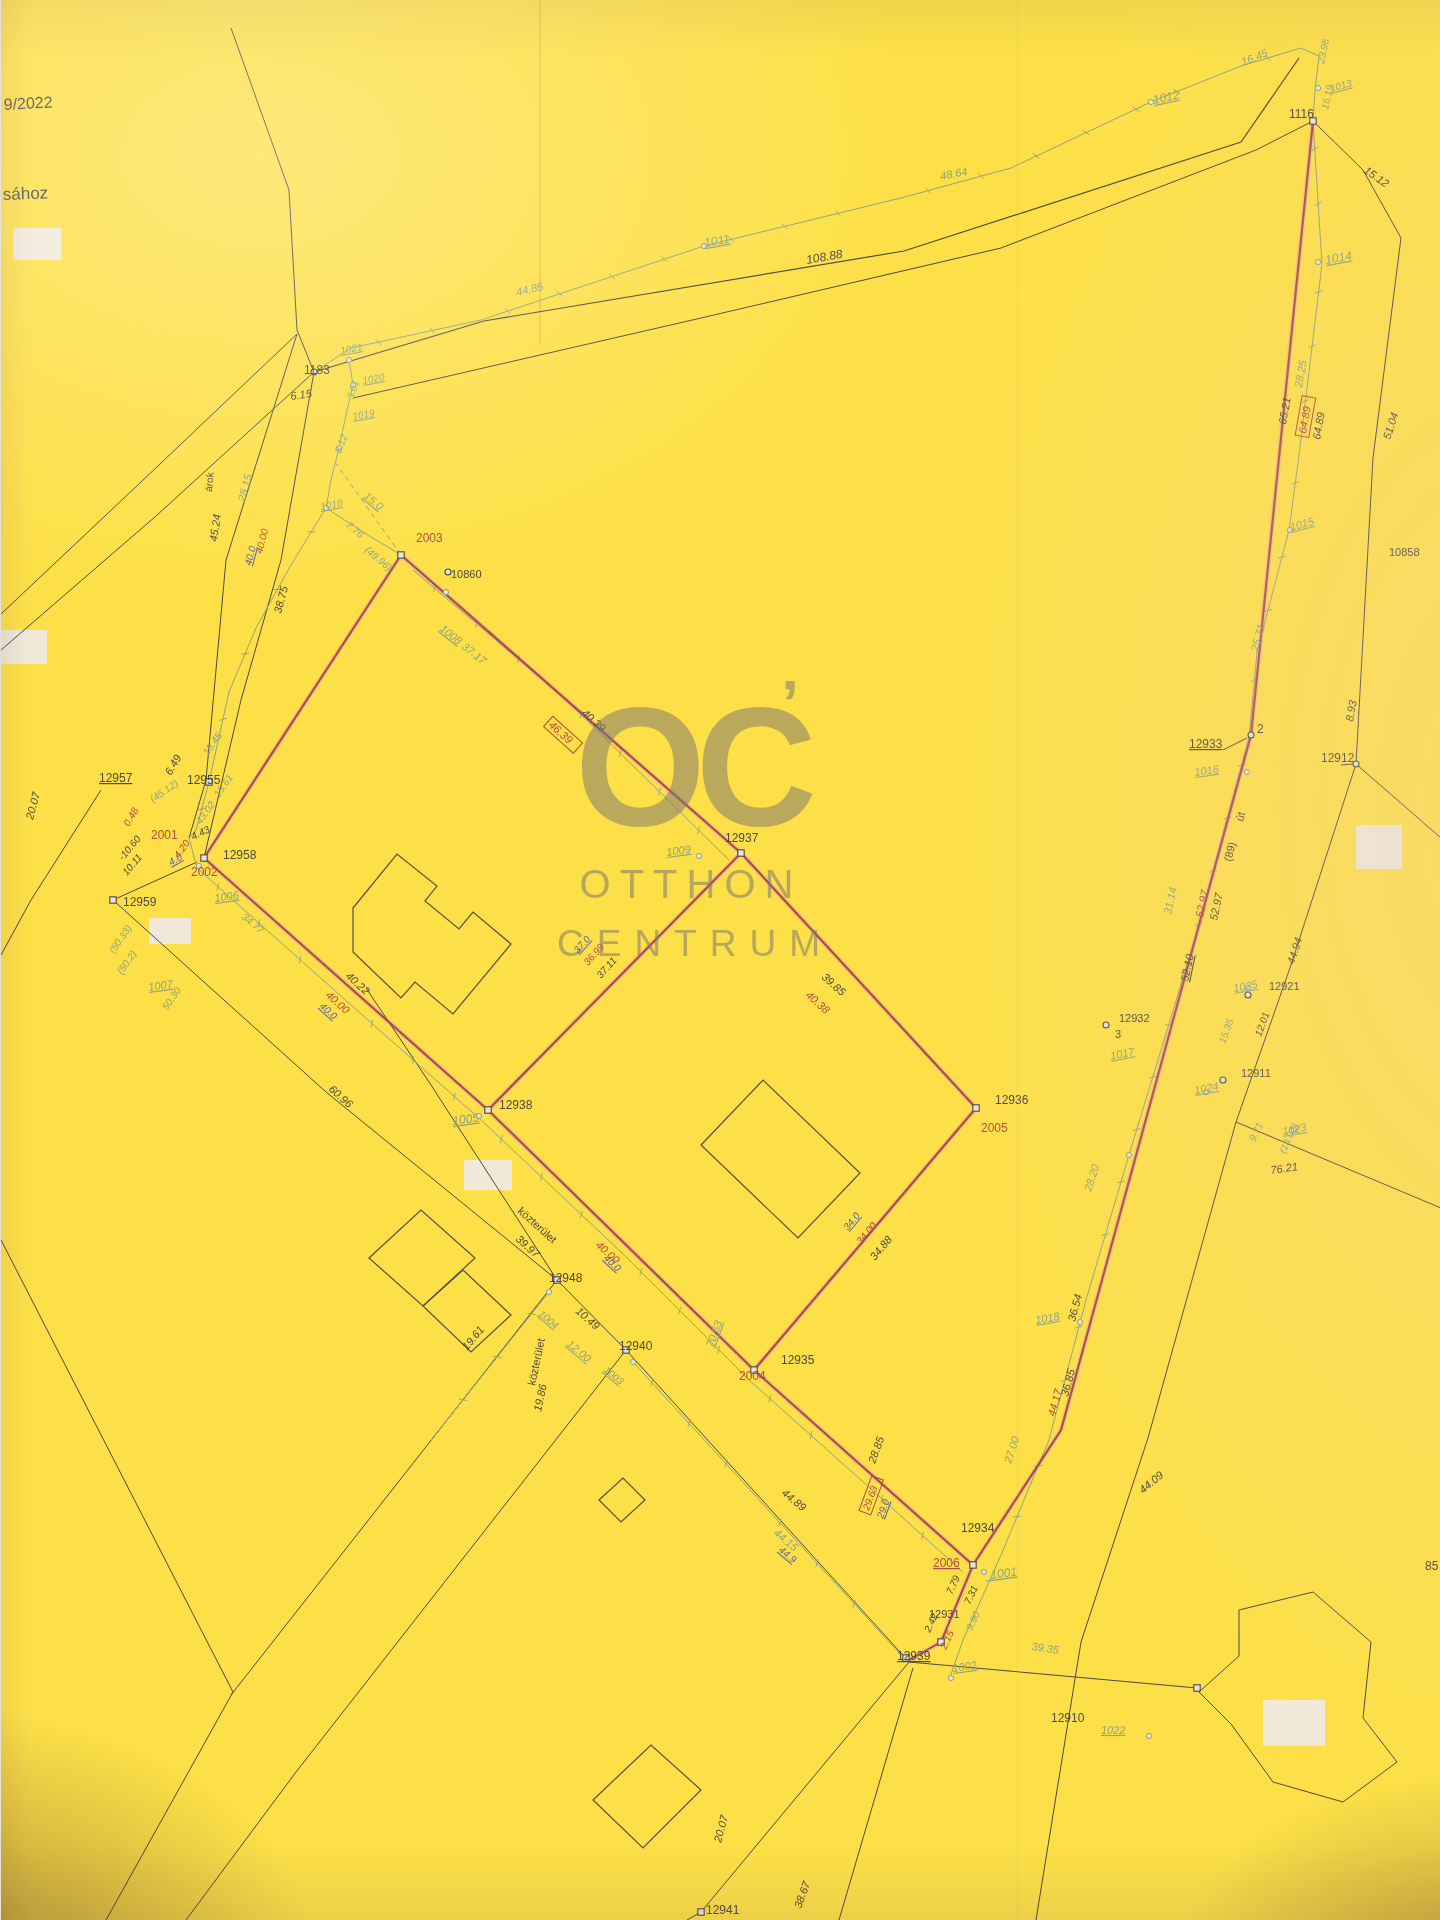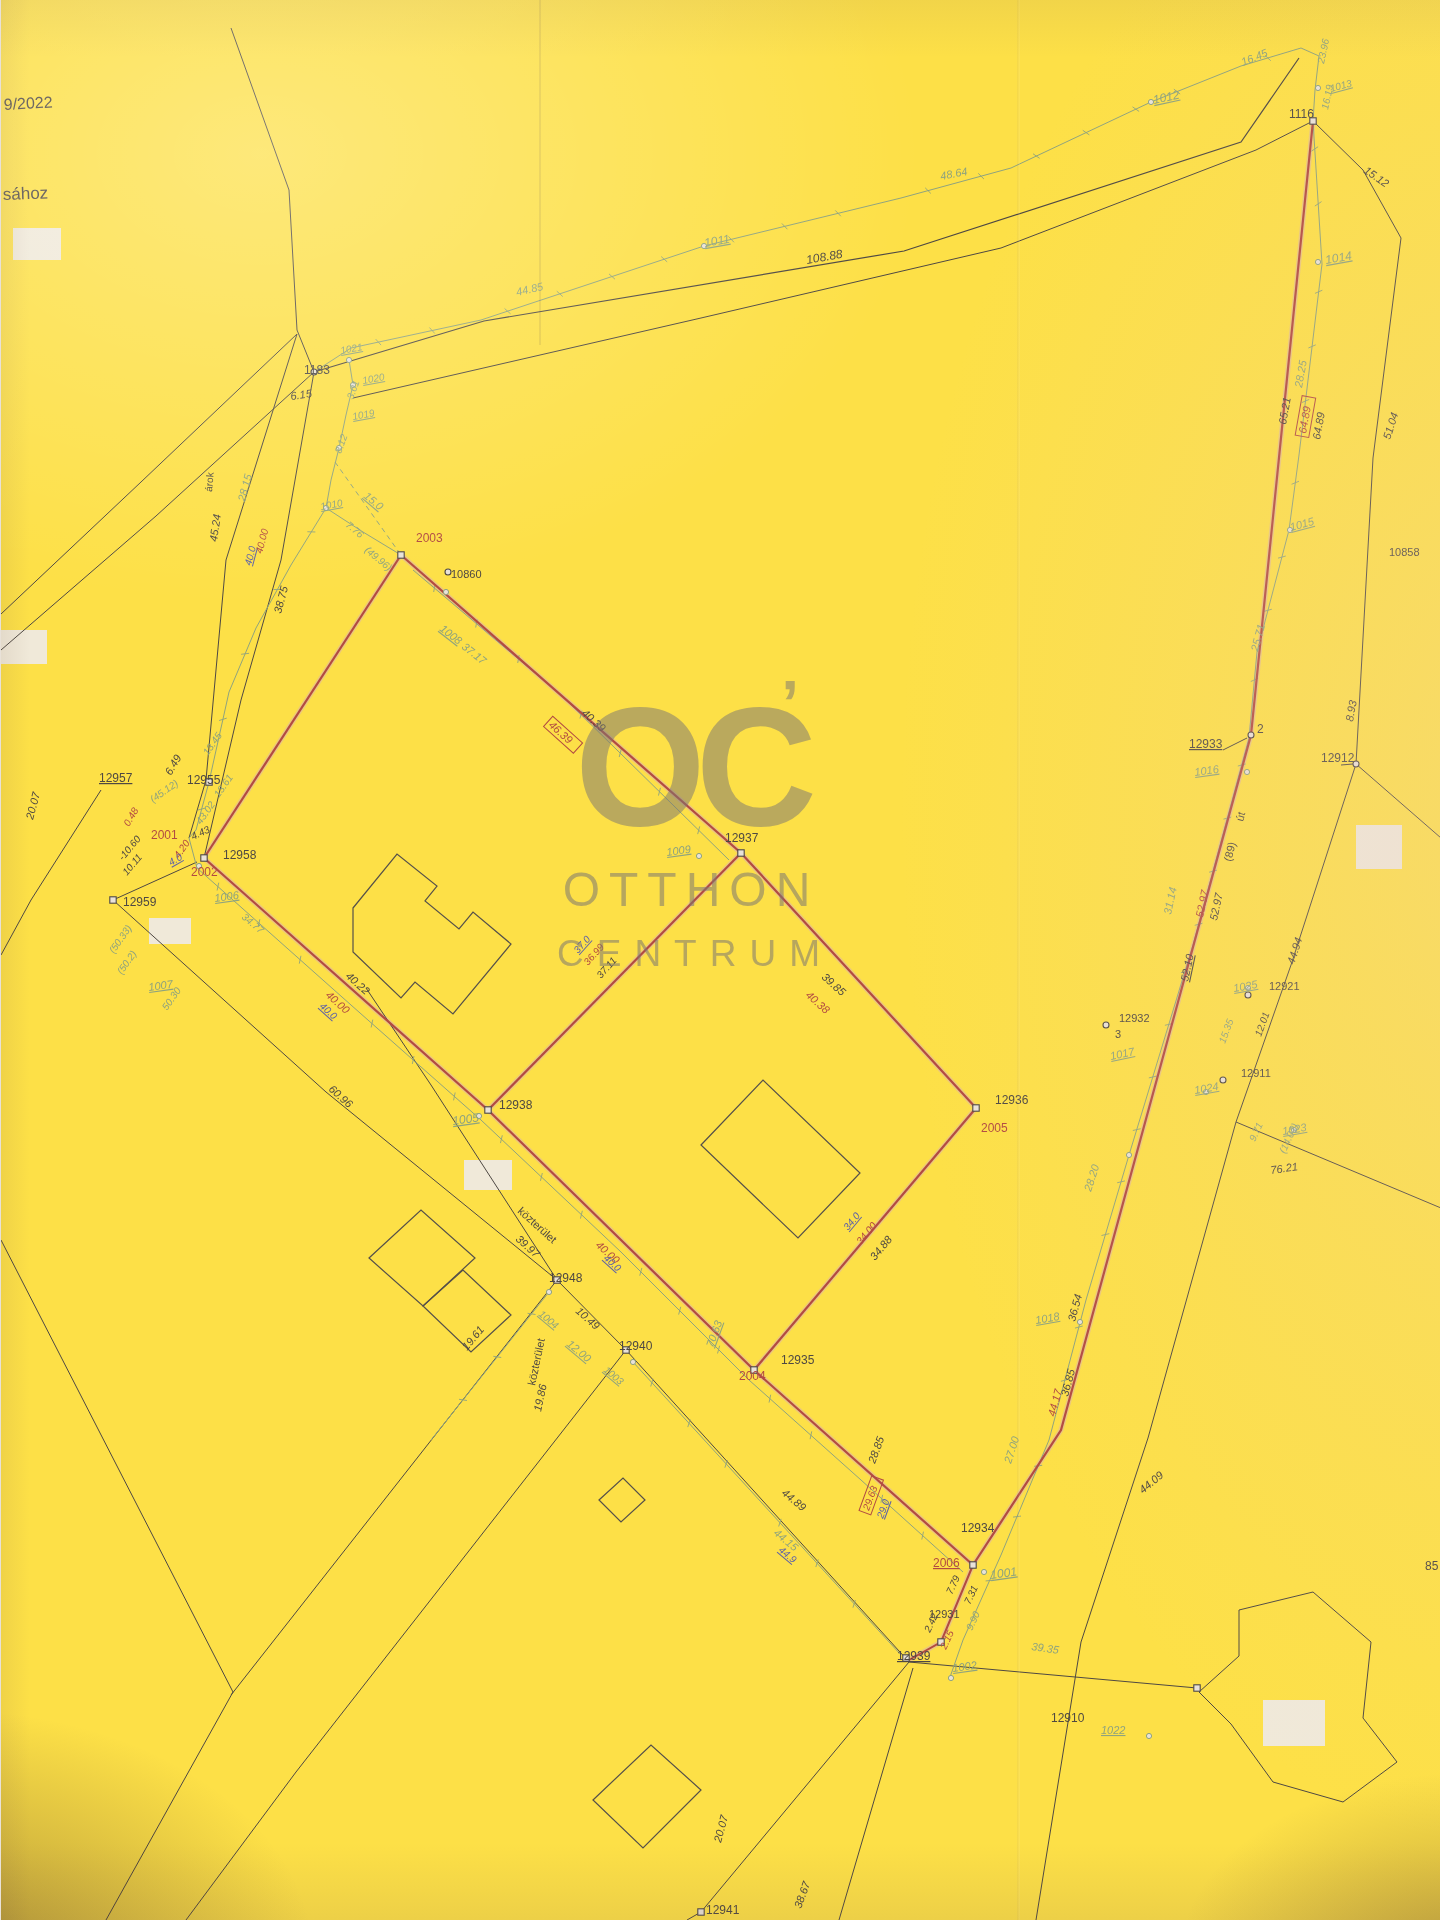--- a/index.html
+++ b/index.html
@@ -18,21 +18,21 @@
       linear-gradient(90deg, rgba(120,90,70,0.10) 0%, rgba(120,90,70,0) 2%);}
   #crease{position:absolute;left:538px;top:0;width:2px;height:345px;z-index:3;
     background:rgba(100,80,60,0.13);pointer-events:none;}
   #crease2{position:absolute;left:1016px;top:0;width:3px;height:1920px;z-index:3;
     background:linear-gradient(90deg,rgba(110,85,65,0.07),rgba(255,255,255,0.10));pointer-events:none;}
   .watermark{position:absolute;left:556px;top:688px;width:268px;z-index:5;text-align:center;
     color:rgba(124,119,113,0.55);pointer-events:none;}
   .wm-logo{position:relative;font-size:168px;line-height:0.95;font-weight:bold;letter-spacing:-10px;
     color:rgba(124,119,113,0.52);}
   .wm-accent{position:absolute;top:-14px;right:26px;font-size:64px;letter-spacing:0;}
-  .wm-line1{margin-top:14px;font-size:48px;letter-spacing:9px;color:rgba(124,119,113,0.55);}
+  .wm-line1{margin-top:14px;font-size:40px;letter-spacing:9px;color:rgba(124,119,113,0.55);}
   .wm-line2{margin-top:16px;font-size:37px;letter-spacing:13px;color:rgba(124,119,113,0.55);}
 </style>
 </head>
 <body>
 
 <div id="photo">
   <svg id="map-svg" width="1440" height="1920" viewBox="0 0 1440 1920">
       <rect x="12" y="228" width="48" height="32" fill="#efe9e1" opacity="0.95"></rect>
       <rect x="0" y="630" width="46" height="34" fill="#efe9e1" opacity="0.95"></rect>
       <rect x="463" y="1160" width="48" height="30" fill="#efe9e1" opacity="0.95"></rect>

